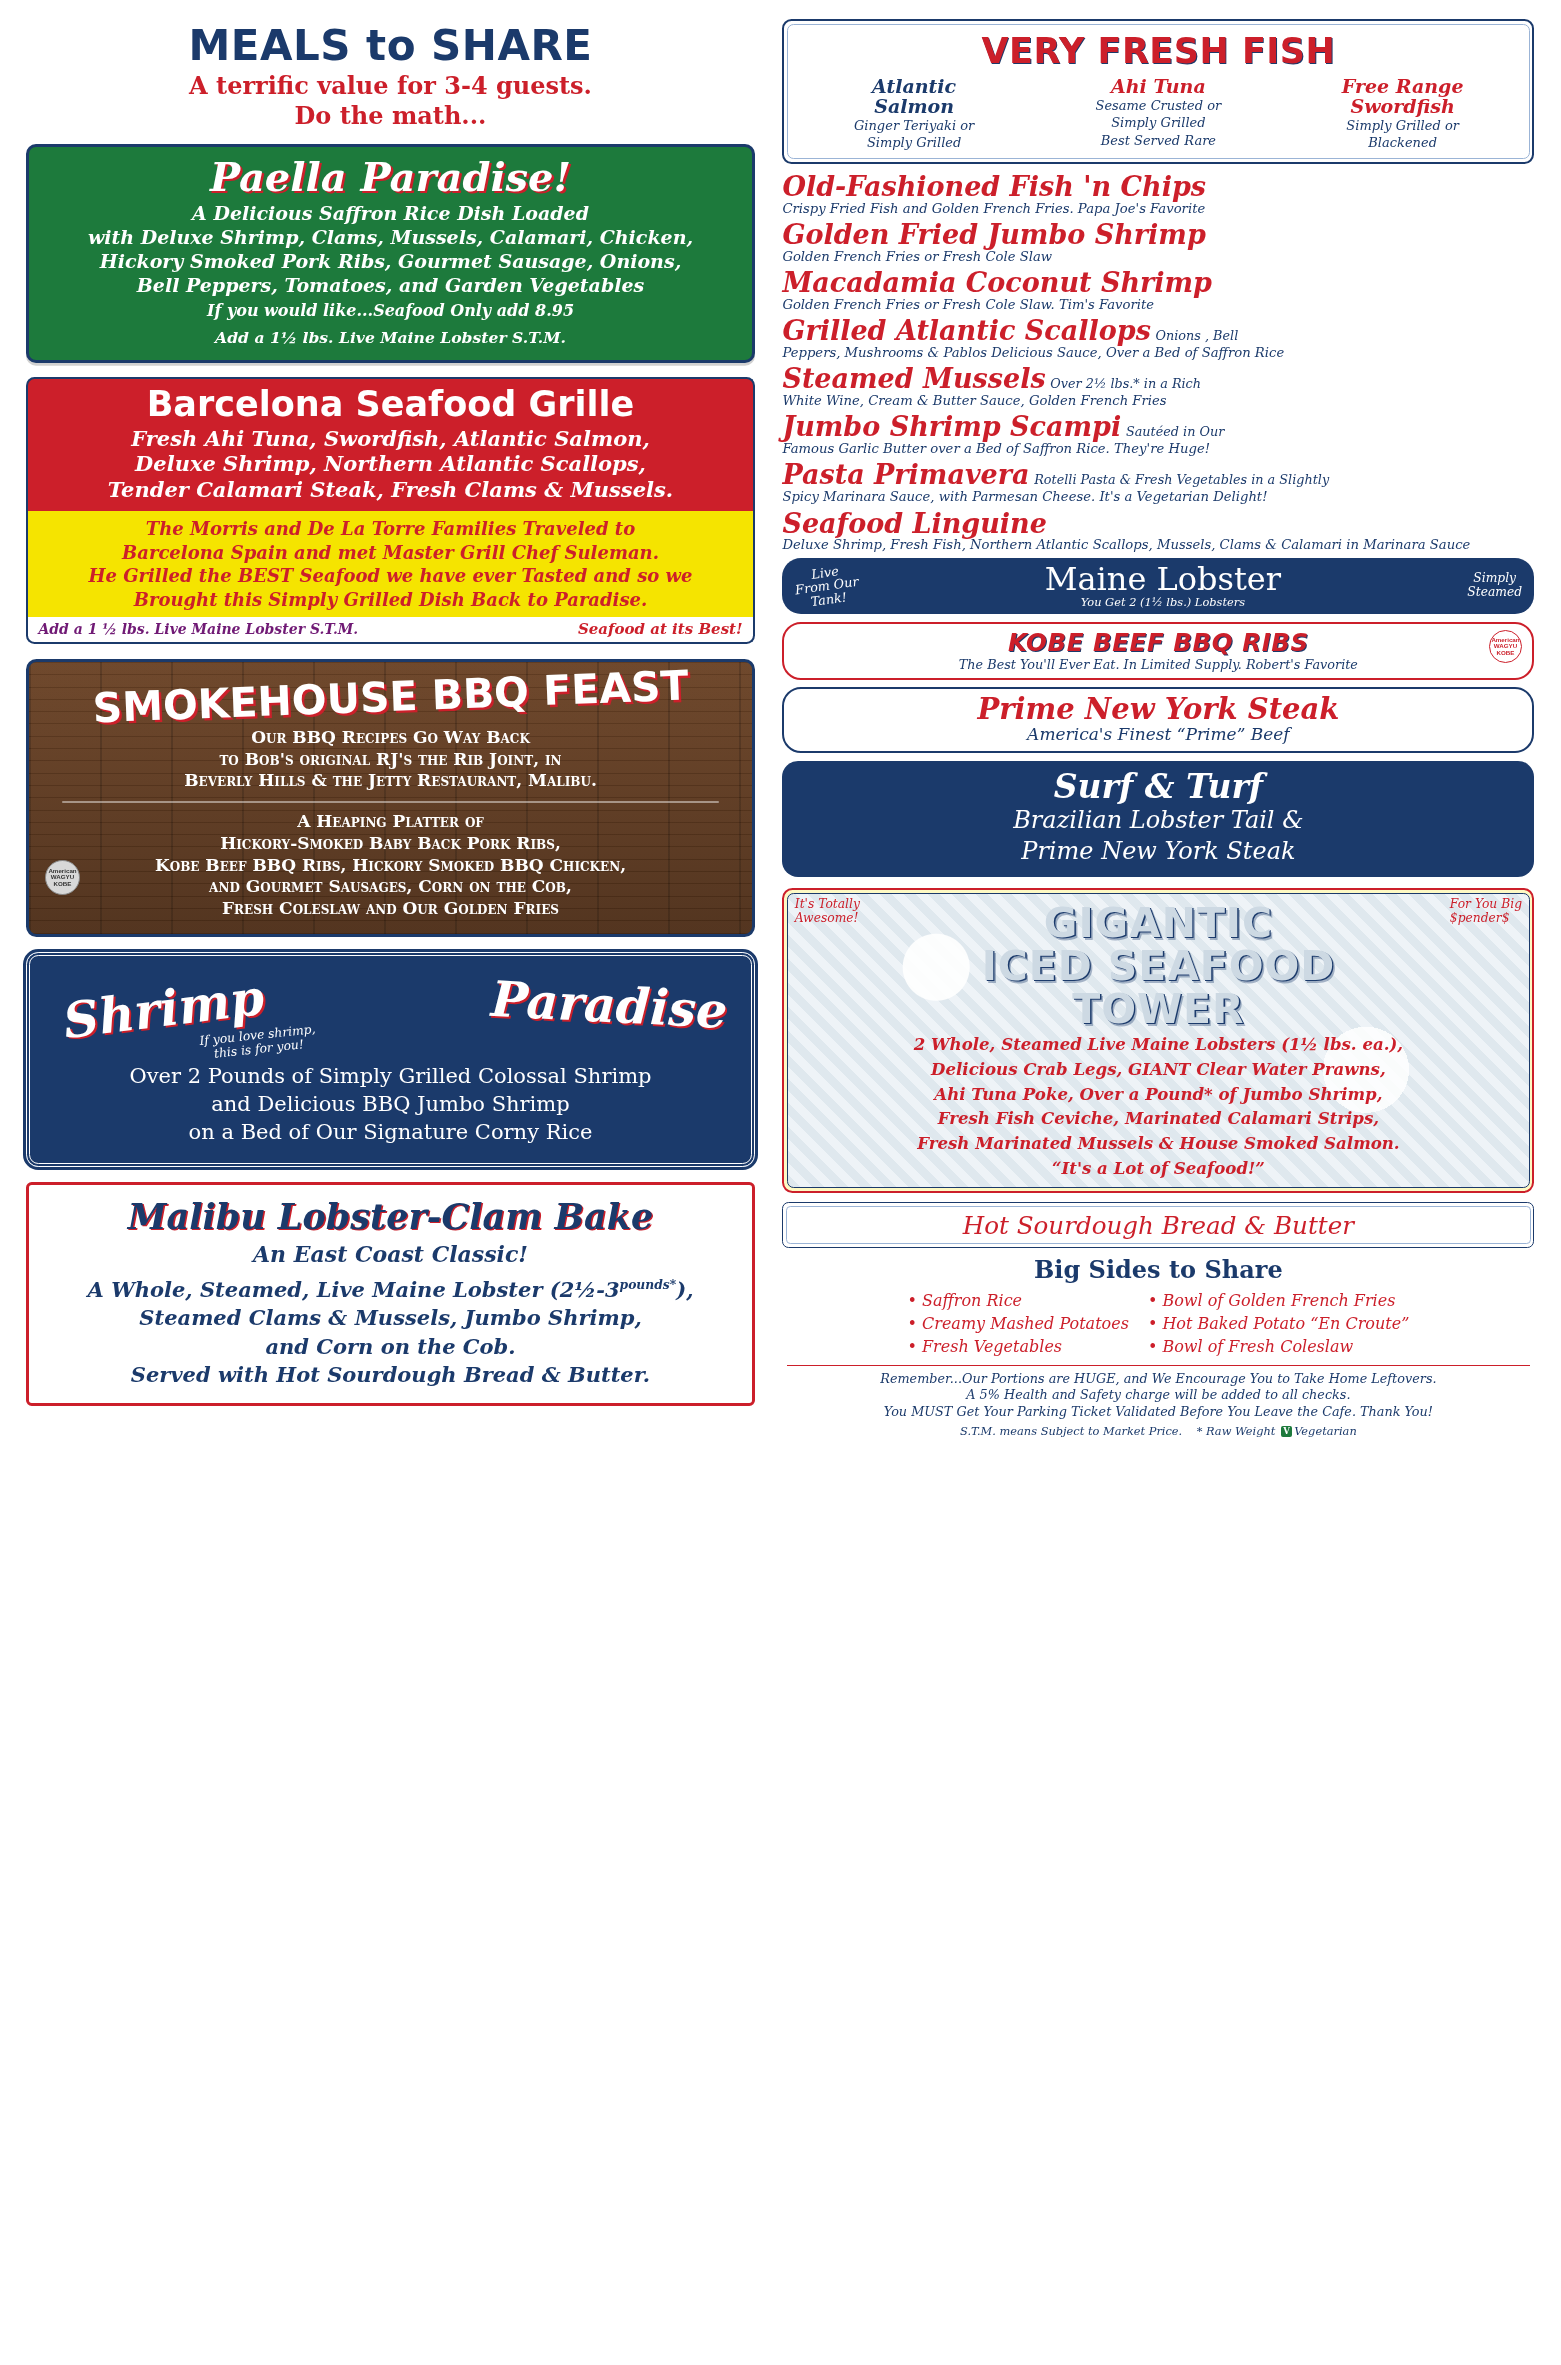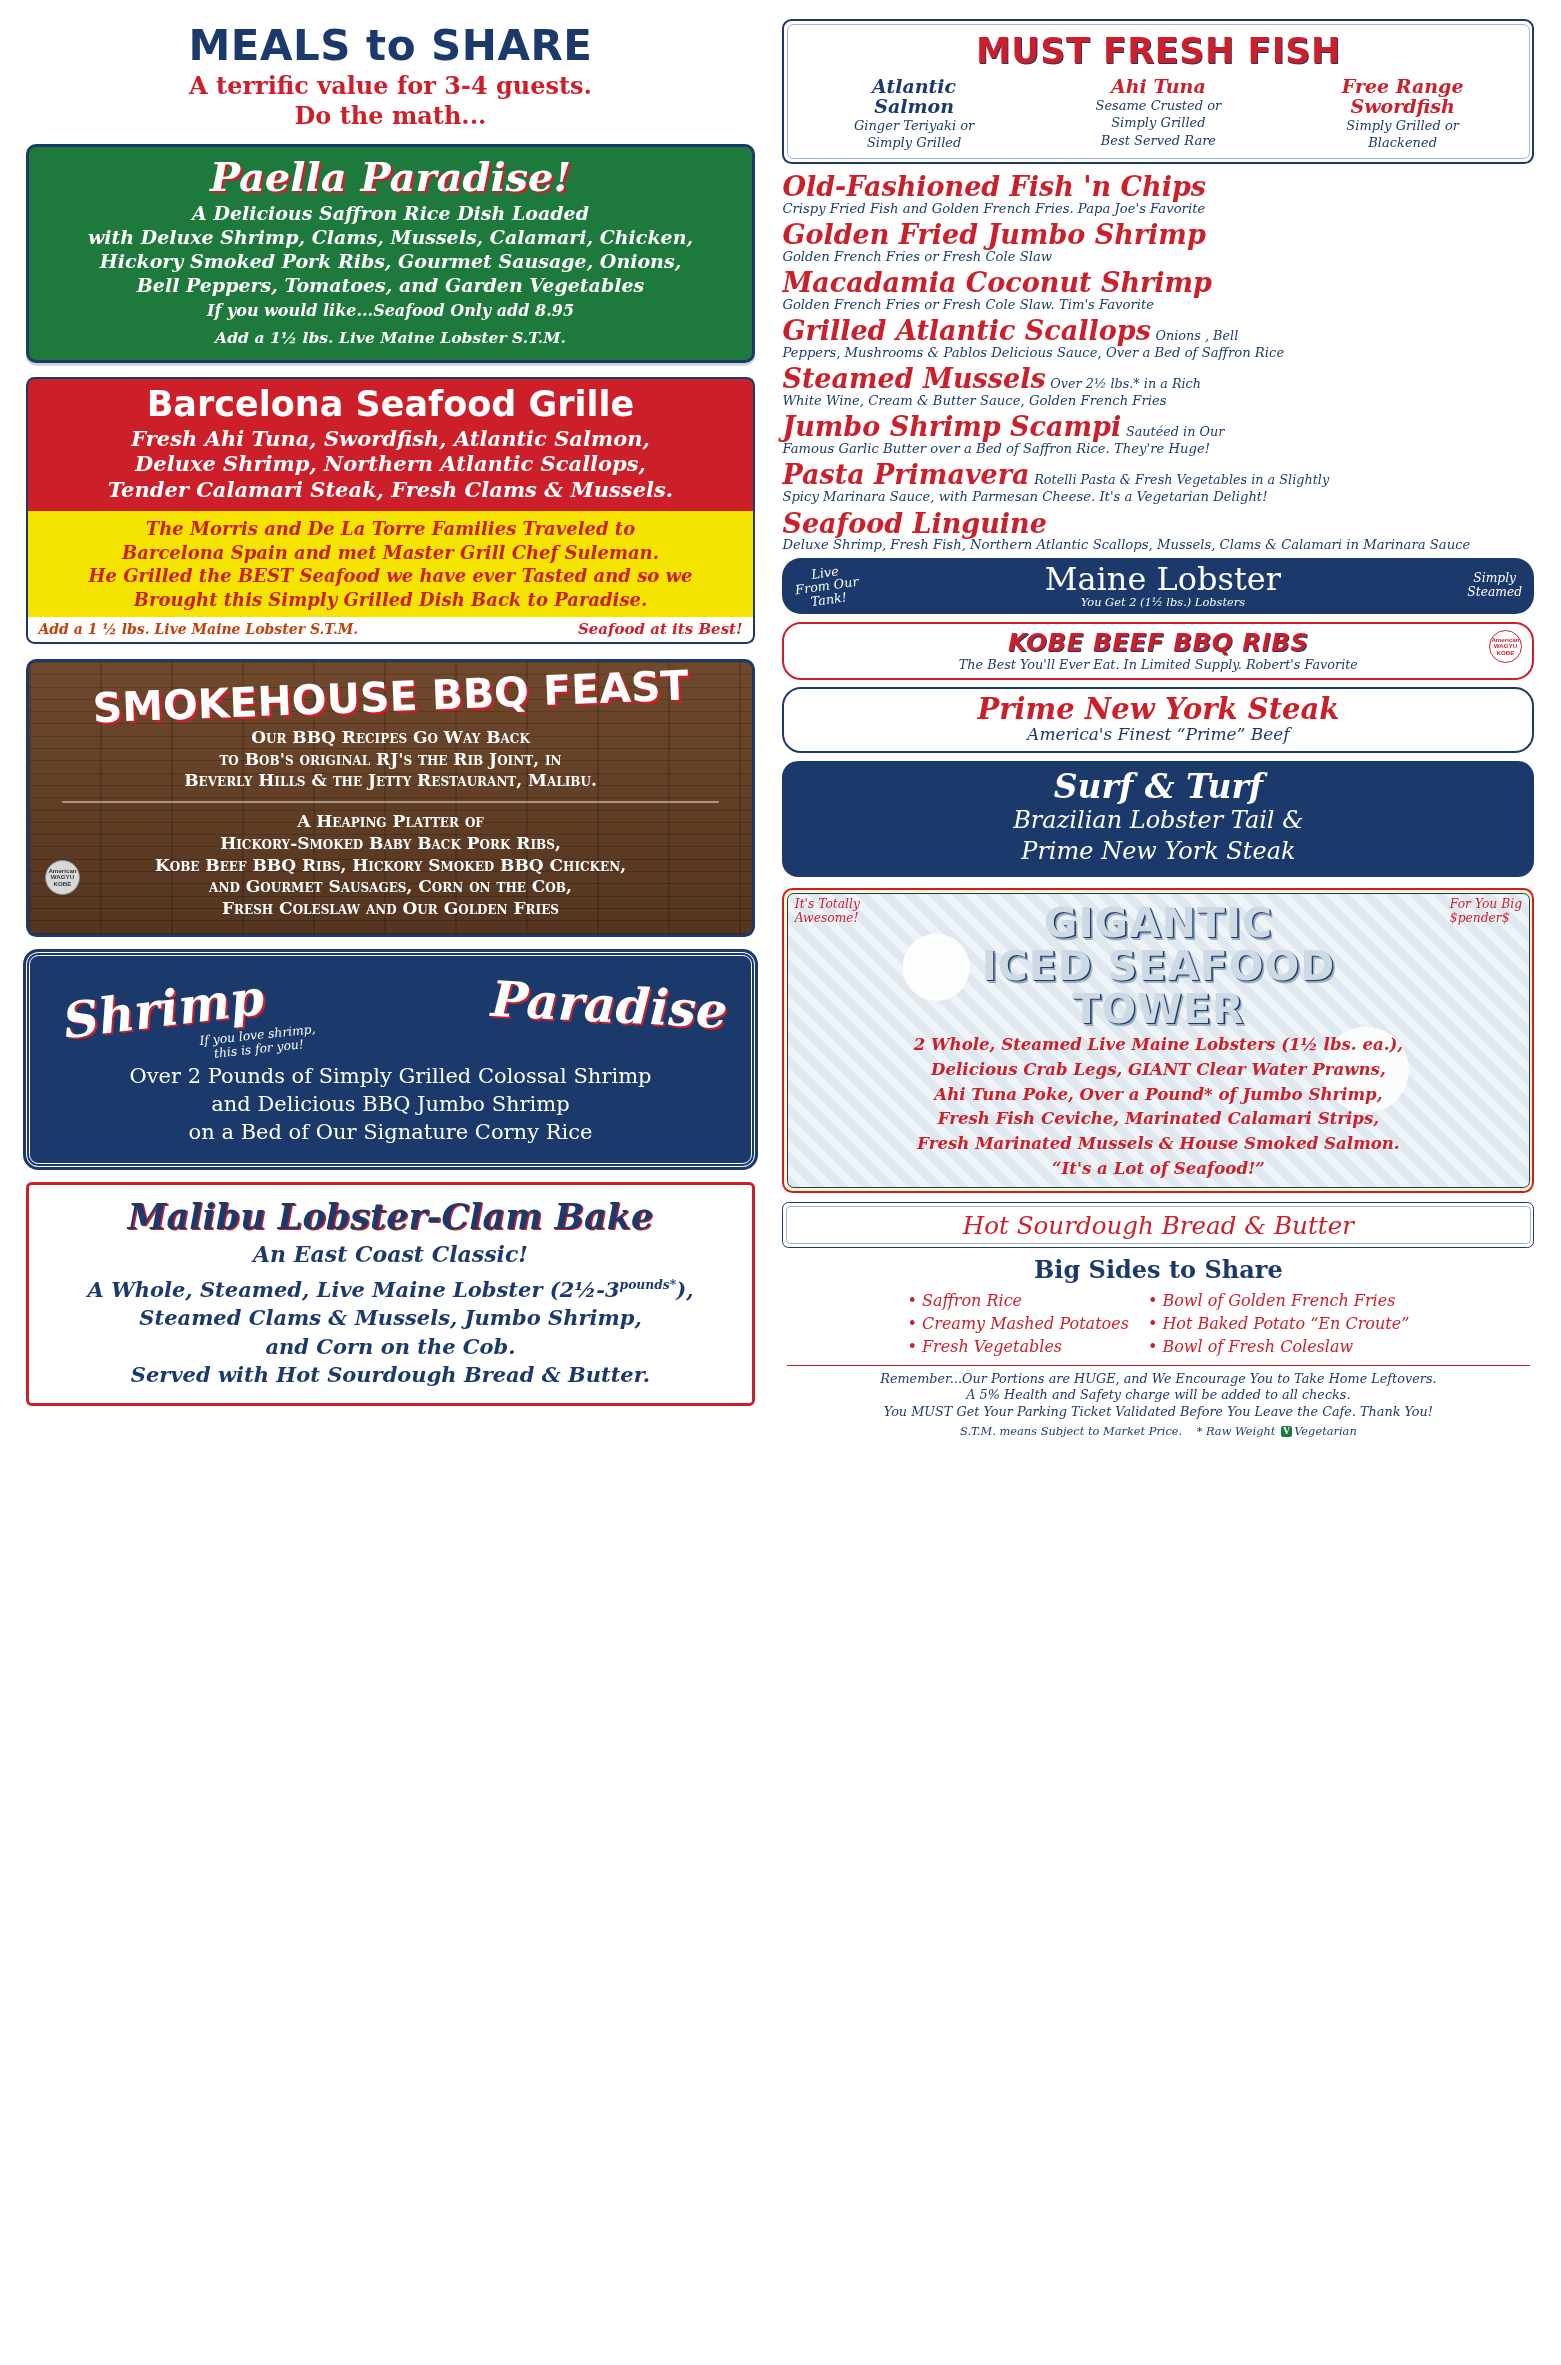--- a/index.html
+++ b/index.html
@@ -58,21 +58,21 @@
     padding:6.6px 12.3px 5.7px 12.3px; color:#cc1f2a; text-align:center;
     font-family:"DejaVu Serif", serif; font-style:italic; font-weight:bold;
     font-size:18px; line-height:1.3;
   }
   .barc-bot {
     background:#fff; border:2.8px solid #1b3a6b; border-top:none; border-radius:0 0 8.5px 8.5px;
     display:flex; justify-content:space-between; align-items:center;
     padding:3.8px 10.4px; font-size:14px; font-weight:bold;
     font-family:"DejaVu Serif", serif;
   }
-  .barc-bot .left { color:#c2410c; font-style:italic; }
+  .barc-bot .left { color:#701a75; font-style:italic; }
   .barc-bot .right { color:#cc1f2a; font-style:italic; font-size:15px; }
 
   
   .smoke {
     margin-top:15px; border:3.8px solid #1b3a6b; border-radius:10.4px; padding:12.3px 14px 14px 14px;
     background:
       repeating-linear-gradient(180deg, rgba(0,0,0,.10) 0 0.9px, rgba(255,255,255,.03) 0.9px 12.3px),
       repeating-linear-gradient(90deg, rgba(0,0,0,.18) 0 1.9px, rgba(255,255,255,0) 1.9px 71px),
       linear-gradient(180deg,#6b4326,#4e2f19);
     color:#fff; text-align:center; position:relative;
@@ -337,21 +337,21 @@
         <p>and Corn on the Cob.</p>
         <p>Served with Hot Sourdough Bread &amp; Butter.</p>
       </div>
 
     </div>
 
     <div class="colR">
 
       <div class="vff">
         <div class="vff-in">
-          <h2>MUST FRESH FISH</h2>
+          <h2>VERY FRESH FISH</h2>
           <div class="vff-row">
             <div class="vff-item">
               <div class="vff-name b">Atlantic</div>
               <div class="vff-name b">Salmon</div>
               <div class="vff-desc">Ginger Teriyaki or</div>
               <div class="vff-desc">Simply Grilled</div>
             </div>
             <div class="vff-item">
               <div class="vff-name r">Ahi Tuna</div>
               <div class="vff-desc">Sesame Crusted or</div>

